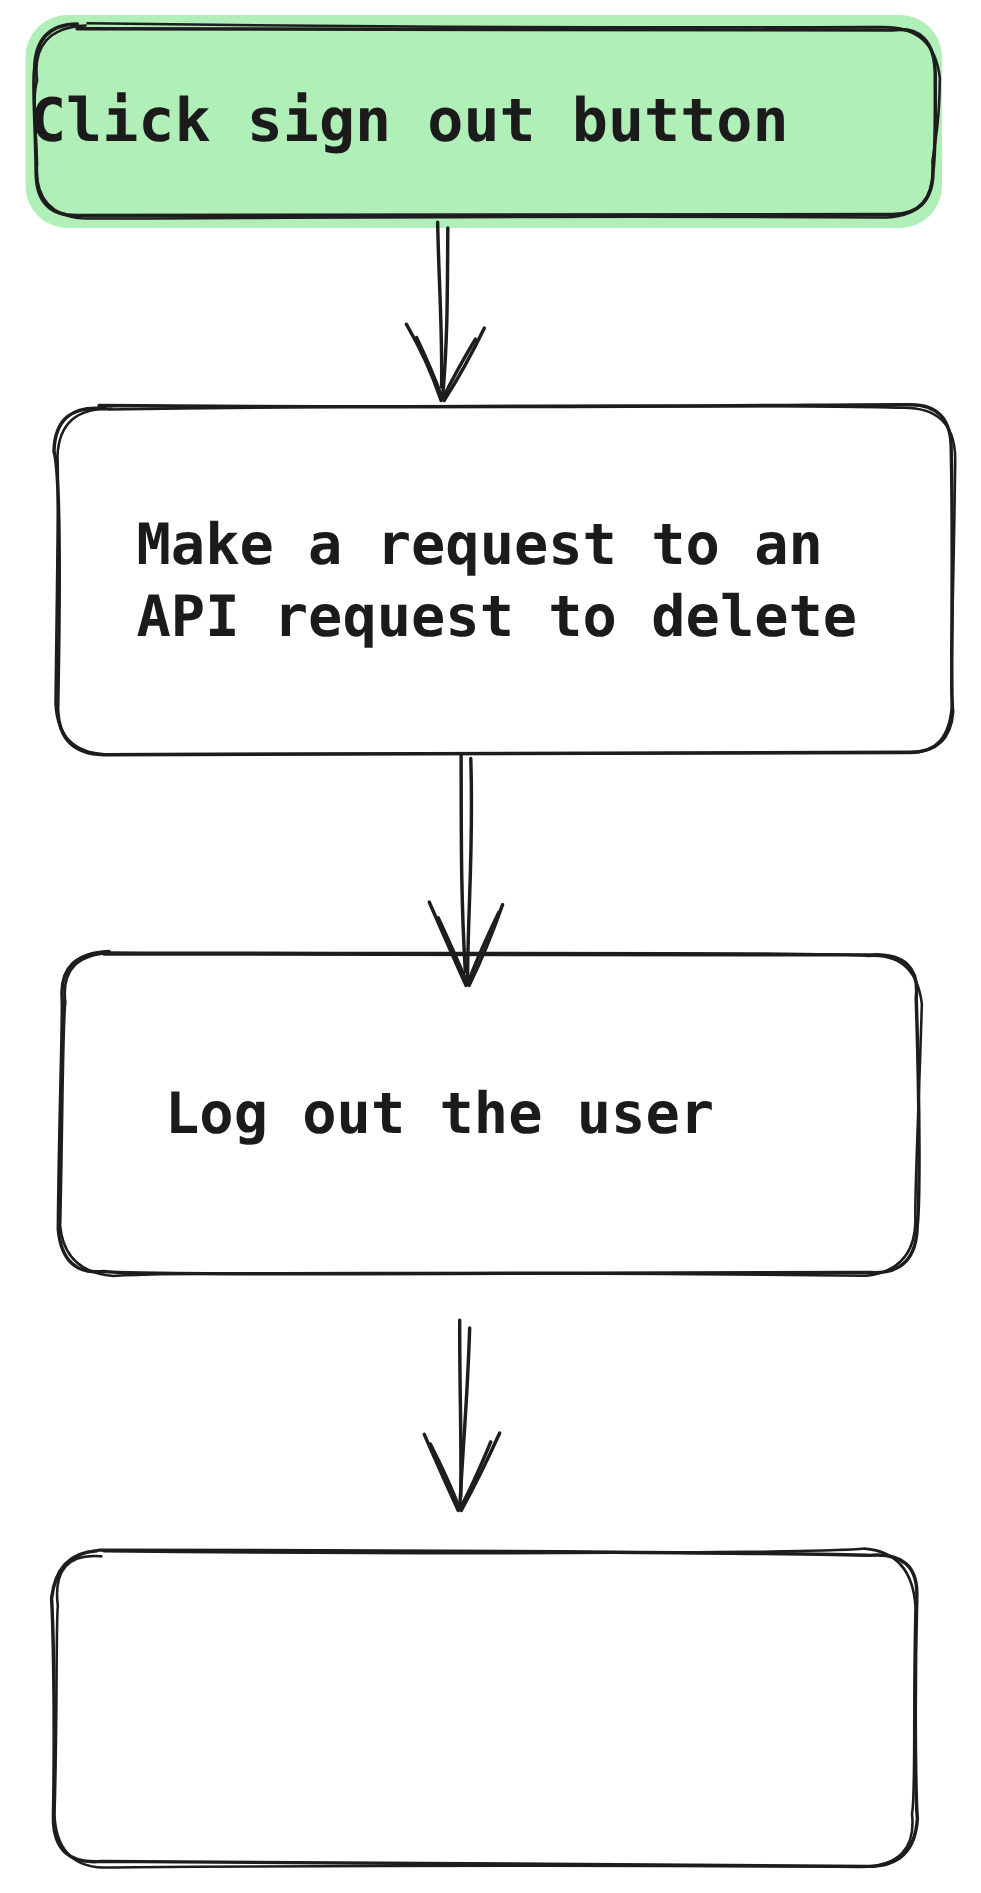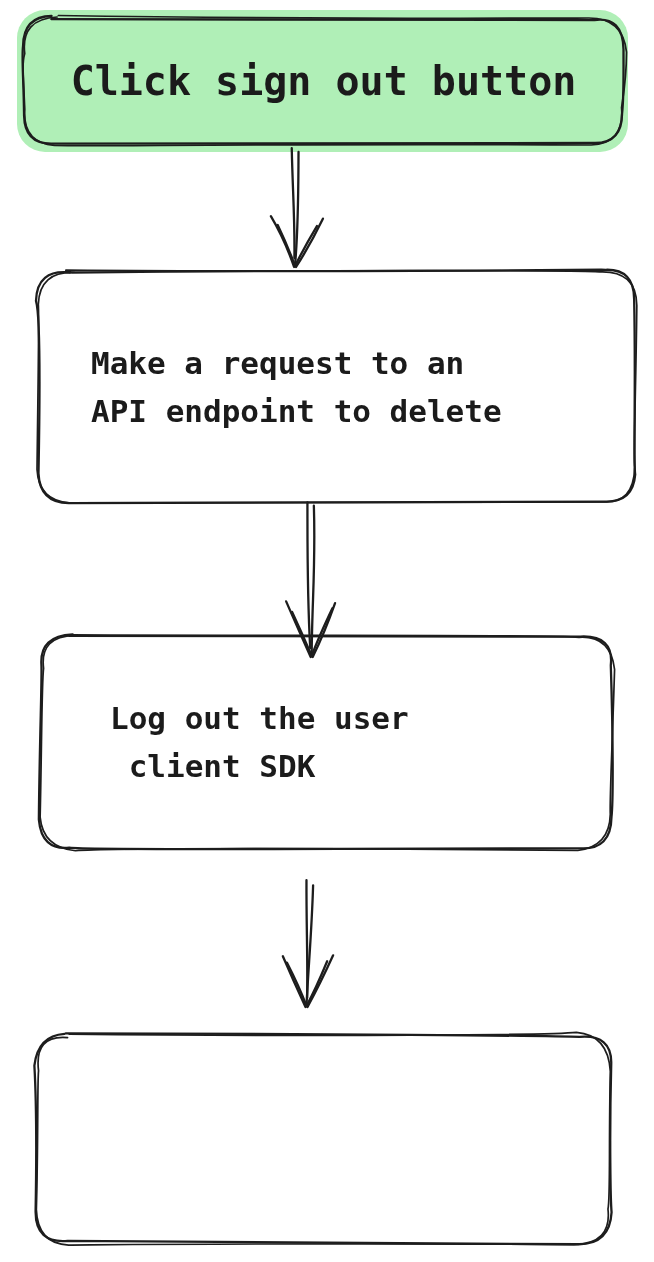--- a/index.html
+++ b/index.html
@@ -17,27 +17,27 @@
   }
   .node .sk{
     position:absolute;left:0;top:0;
     overflow:visible;
     z-index:1;
   }
   .label{position:relative;z-index:2;}
   .ln{
     white-space:pre;
     font-weight:600;
-    font-size:31px;
+    font-size:38px;
     line-height:48px;
     color:#1b1b1b;
     letter-spacing:0px;
   }
   .node--title .ln{font-size:40px;}
-  .label--center{text-align:center;}
+  .label--center{}
   .arrow{
     position:absolute;
     overflow:visible;
     z-index:3;
   }
 </style>
 </head>
 <body>
 
 <div id="canvas">
@@ -63,42 +63,41 @@
     </svg>
 
   <section class="node" style="left:35px;top:268px;width:603px;height:238px;padding-left:56px;">
     <svg class="sk" width="603" height="238" viewBox="0 0 603 238">
         <rect x="4" y="4" width="595" height="230" rx="28" fill="#ffffff"></rect>
         <path d="M 31.07162310080603 2.3091619020327925 C 294.5070930896327 4.680177938658744, 541.1762200733647 1.4383528786711393, 570.9543579352088 1.7856732871383427 Q 599.1030203098431 1.0683139662258325, 599.1433381251991 31.13840453401208 C 600.971162247099 116.54382596584037, 598.2492135015316 197.5244190003723, 600.2177951101214 206.42663369039073 Q 598.0713359030894 234.2101501578465, 570.181198681239 233.52708873851225 C 296.7950891992077 234.45103499749675, 57.87267960375175 234.81948835095392, 33.760001209378245 235.1747530245222 Q 4.689234811905772 234.43092057881876, 3.486262441333383 205.34095180919394 C 5.047212202940136 123.27086670184508, 4.969130735844374 45.99932814016938, 0.9872729638591409 32.867065446078776 Q 1.8730995289981365 0.8589000839740035, 35.17029561251402 4.49972114302218" fill="none" stroke="#1d1d1d" stroke-width="2.3" stroke-linecap="round"></path>
         <path d="M 36.90876800278202 4.9693824399262665 C 298.25613029440865 1.182286352198571, 548.1791178863496 2.803674369584769, 564.3429853696376 3.850836384482682 Q 601.3174535630271 2.2220645154826344, 601.8163497821428 37.460030988790095 C 600.9050978593528 123.10670054843649, 598.1984986772761 192.94348848843947, 599.7509324794635 198.99854640970005 Q 598.6103996468707 236.06425664080308, 568.3526591517032 233.8610936332494 C 304.0955905970186 233.40113673564048, 66.56778859905899 234.7359953796491, 34.40654550958425 234.84237153632566 Q 3.677730556856841 232.79057904202492, 2.0152415173128246 201.35376564925537 C 3.039214344881475 115.2442172714509, 4.326513512711972 45.51155774947256, 3.300473874621093 36.40124542163685 Q 4.487116120569408 3.193103656824678, 39.590097283106296 4.511416132003069" fill="none" stroke="#1d1d1d" stroke-width="1.7" stroke-linecap="round"></path>
       </svg>
     <div class="label">
       <div class="ln">Make a request to an</div>
-      <div class="ln">API endpoint to delete</div>
+      <div class="ln">API request to delete</div>
     </div>
   </section>
 
   <svg class="arrow" style="left:279px;top:502px;" width="64" height="158" viewBox="0 0 64 158">
       <path d="M 28.42772107035853 0.3782107678707689 C 28.51423671003431 55.3, 28.20860381424427 94.8, 31.21937450626865 146" fill="none" stroke="#1d1d1d" stroke-width="2.3" stroke-linecap="round"></path>
       <path d="M 34.848212774377316 3.7100810669362545 C 36.82716557662934 63.2, 32.84634417388588 102.7, 32.69562705792487 153" fill="none" stroke="#1d1d1d" stroke-width="2.3" stroke-linecap="round"></path>
       <path d="M 7.133613004349172 99.34760682983324 Q 20.788798302412033 130.72598228044808, 31.695627057924867 155" fill="none" stroke="#1d1d1d" stroke-width="2.3" stroke-linecap="round"></path>
       <path d="M 13.126017180271447 109.86882311152294 Q 23.99461173452437 133.12564448453486, 32.69562705792487 154" fill="none" stroke="#1d1d1d" stroke-width="2.3" stroke-linecap="round"></path>
       <path d="M 56.05777367576957 101.12240603985265 Q 45.70671998895705 130.4995460677892, 33.69562705792487 155" fill="none" stroke="#1d1d1d" stroke-width="2.3" stroke-linecap="round"></path>
       <path d="M 53.53372809011489 106.11914227623492 Q 39.2565849814564 136.05961052607745, 32.69562705792487 154" fill="none" stroke="#1d1d1d" stroke-width="2.3" stroke-linecap="round"></path>
     </svg>
 
   <section class="node" style="left:38px;top:632px;width:577px;height:220px;padding-left:72px;">
     <svg class="sk" width="577" height="220" viewBox="0 0 577 220">
         <rect x="4" y="4" width="569" height="212" rx="28" fill="#ffffff"></rect>
         <path d="M 31.30900376914069 3.967496417835355 C 292.71824876312166 2.7802445074543356, 513.2831873469986 4.662729490548372, 542.5096324297599 4.583060147147625 Q 576.1034172361717 2.997289574239403, 572.7881800113246 33.2667722559534 C 575.1837608264759 106.99626903515309, 575.2147016039119 170.47670618863776, 573.4978882323019 184.9607525061816 Q 573.0829394359141 217.78866442190483, 542.6901040328667 216.37444060342386 C 290.22997642168775 216.33875943887978, 52.924047489184886 218.63221785211937, 31.277457427233458 215.57388667222114 Q 3.550048050004989 218.64850321207194, 0.8646010060794649 187.5302535900846 C 1.544342210330069 108.56797537766397, 4.198006624914706 45.780946370214224, 3.407423950266093 32.40324271460995 Q 1.7034150203689933 3.7651190988719465, 34.67362882224843 2.339454287663102" fill="none" stroke="#1d1d1d" stroke-width="2.3" stroke-linecap="round"></path>
         <path d="M 35.137177737616 2.943923550285399 C 284.5860456302762 4.084072807617486, 510.9248875095509 2.2873446381650866, 540.986140958313 5.332053652778268 Q 572.5217524942942 3.2857542539015414, 576.5689439409413 37.38130198251456 C 574.5021990300156 107.82043515471742, 571.5192058069631 168.30605243239552, 572.2836347231641 182.30635913079604 Q 571.5409570168704 214.70705162566156, 539.7795584395528 218.4756007509306 C 291.4930463642813 216.06418433599174, 65.29846196155995 215.89804580109194, 37.43429430993274 218.72370879091324 Q 4.95958255790174 215.66159645328298, 2.1192917852662503 185.18336381744592 C 3.7997666890732944 114.5403939532116, 3.71305123437196 49.604612298775464, 5.581021032296121 36.386810845416036 Q 1.5696190549060702 4.090128949284553, 36.98073700359091 3.3818896668963134" fill="none" stroke="#1d1d1d" stroke-width="1.7" stroke-linecap="round"></path>
       </svg>
     <div class="label">
       <div class="ln">Log out the user</div>
-      <div class="ln"> client SDK</div>
     </div>
   </section>
 
   <svg class="arrow" style="left:276px;top:880px;" width="64" height="130" viewBox="0 0 64 130">
       <path d="M 30.474489350803196 0.14712242176756263 C 30.310797578655183 45.5, 31.813694187439978 78, 31.131099842488766 118" fill="none" stroke="#1d1d1d" stroke-width="2.3" stroke-linecap="round"></path>
       <path d="M 37.10543771227822 5.288886881433427 C 35.71826902125031 52, 32.541376600041986 84.5, 30.511969440151006 125" fill="none" stroke="#1d1d1d" stroke-width="2.3" stroke-linecap="round"></path>
       <path d="M 6.850545879453421 76.26292418604717 Q 17.180410156957805 100.2822155924514, 29.511969440151006 127" fill="none" stroke="#1d1d1d" stroke-width="2.3" stroke-linecap="round"></path>
       <path d="M 10.871367387473583 82.63383135860786 Q 23.04283309634775 106.31922226306051, 30.511969440151006 126" fill="none" stroke="#1d1d1d" stroke-width="2.3" stroke-linecap="round"></path>
       <path d="M 57.12196634244174 75.35050426619128 Q 44.40177475567907 103.35671415459365, 31.511969440151006 127" fill="none" stroke="#1d1d1d" stroke-width="2.3" stroke-linecap="round"></path>
       <path d="M 51.155887183733284 81.2913872386329 Q 39.65303178690374 109.15155856776983, 30.511969440151006 126" fill="none" stroke="#1d1d1d" stroke-width="2.3" stroke-linecap="round"></path>

